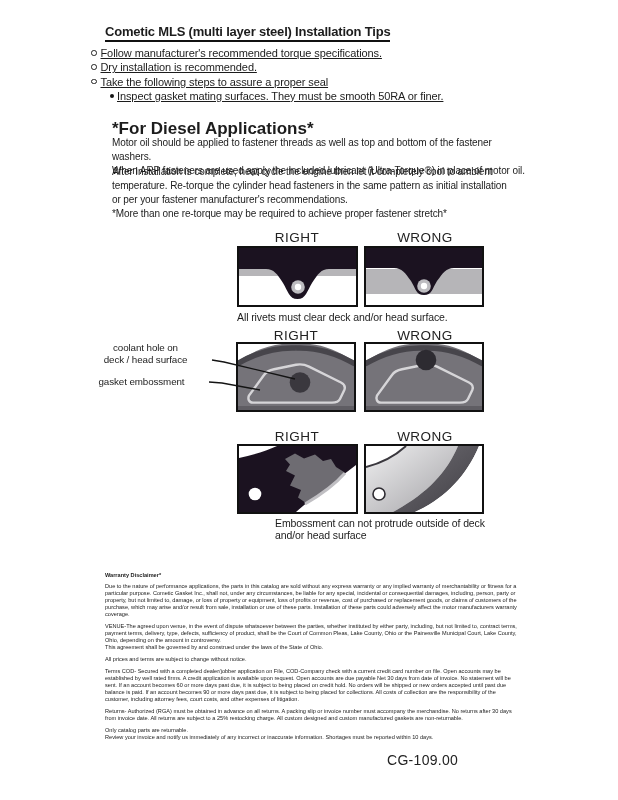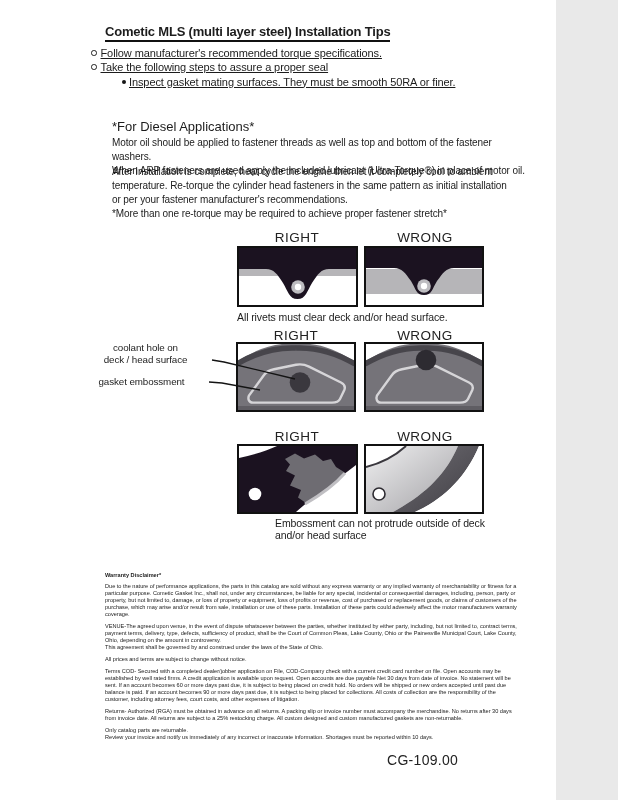--- a/index.html
+++ b/index.html
@@ -1,31 +1,31 @@
 <!DOCTYPE html>
 <html><head>
 <meta charset="utf-8">
 <style>
   html,body{margin:0;padding:0;background:#e9e9e9;}
-  .page{position:relative;width:556px;height:800px;background:#ffffff;overflow:hidden;
+  .page{position:relative;width:618px;height:800px;background:#ffffff;overflow:hidden;
         font-family:"Liberation Sans",sans-serif;color:#1c1c1c;}
   .abs{position:absolute;}
 
   
   .title{left:105px;top:24px;font-size:13px;font-weight:bold;letter-spacing:-0.2px;
          border-bottom:2px solid #111;padding-bottom:1px;white-space:nowrap;}
   .bullets{left:91px;top:46px;font-size:11px;letter-spacing:-0.1px;line-height:14.3px;white-space:nowrap;text-decoration:underline;}
-  .bullets .sub{margin-left:31px;}
+  .bullets .sub{margin-left:19px;}
   .dot-o{display:inline-block;width:3.5px;height:3.5px;border:1px solid #222;border-radius:50%;
          margin-right:4px;vertical-align:1.5px;}
   .dot-f{display:inline-block;width:4px;height:4px;background:#151515;border-radius:50%;
          margin-right:3px;vertical-align:1.5px;}
 
   
-  .h-diesel{left:112px;top:119px;font-size:13px;font-weight:normal;}
+  .h-diesel{left:112px;top:119px;font-size:17px;font-weight:bold;}
   .para{white-space:pre-line;font-size:10px;letter-spacing:-0.1px;line-height:14px;width:420px;}
   .p1{left:112px;top:136px;}
   .p2{left:112px;top:165px;}
   .p3{left:112px;top:207px;}
 
   
   .dlabel{font-size:13.5px;letter-spacing:0.5px;transform:translateX(-50%);white-space:nowrap;color:#222;text-align:center;}
   .lbl-r1-right{left:297px;top:230px;} .lbl-r1-wrong{left:425px;top:230px;}
   .lbl-r2-right{left:296px;top:328px;} .lbl-r2-wrong{left:425px;top:328px;}
   .lbl-r3-right{left:297px;top:429px;} .lbl-r3-wrong{left:425px;top:429px;}
@@ -50,20 +50,21 @@
 </style>
 </head>
 <body>
 
 <div class="page">
 
   <div class="abs title">Cometic MLS (multi layer steel) Installation Tips</div>
 
   <div class="abs bullets">
     <div><span class="dot-o"></span><span>Follow manufacturer's recommended torque specifications.</span></div>
+    <div><span class="dot-o"></span><span>Dry installation is recommended.</span></div>
     <div><span class="dot-o"></span><span>Take the following steps to assure a proper seal</span></div>
     <div class="sub"><span class="dot-f"></span><span>Inspect gasket mating surfaces.  They must be smooth 50RA or finer.</span></div>
   </div>
 
   <div class="abs h-diesel">*For Diesel Applications*</div>
   <div class="abs para p1">Motor oil should be applied to fastener threads as well as top and bottom of the fastener washers.
 When ARP fasteners are used apply the included lubricant (Ultra-Torque®) in place of motor oil.</div>
   <div class="abs para p2">After Installation is complete, heat cycle the engine then let it completely cool to ambient
 temperature. Re-torque the cylinder head fasteners in the same pattern as initial installation
 or per your fastener manufacturer's recommendations.</div>

